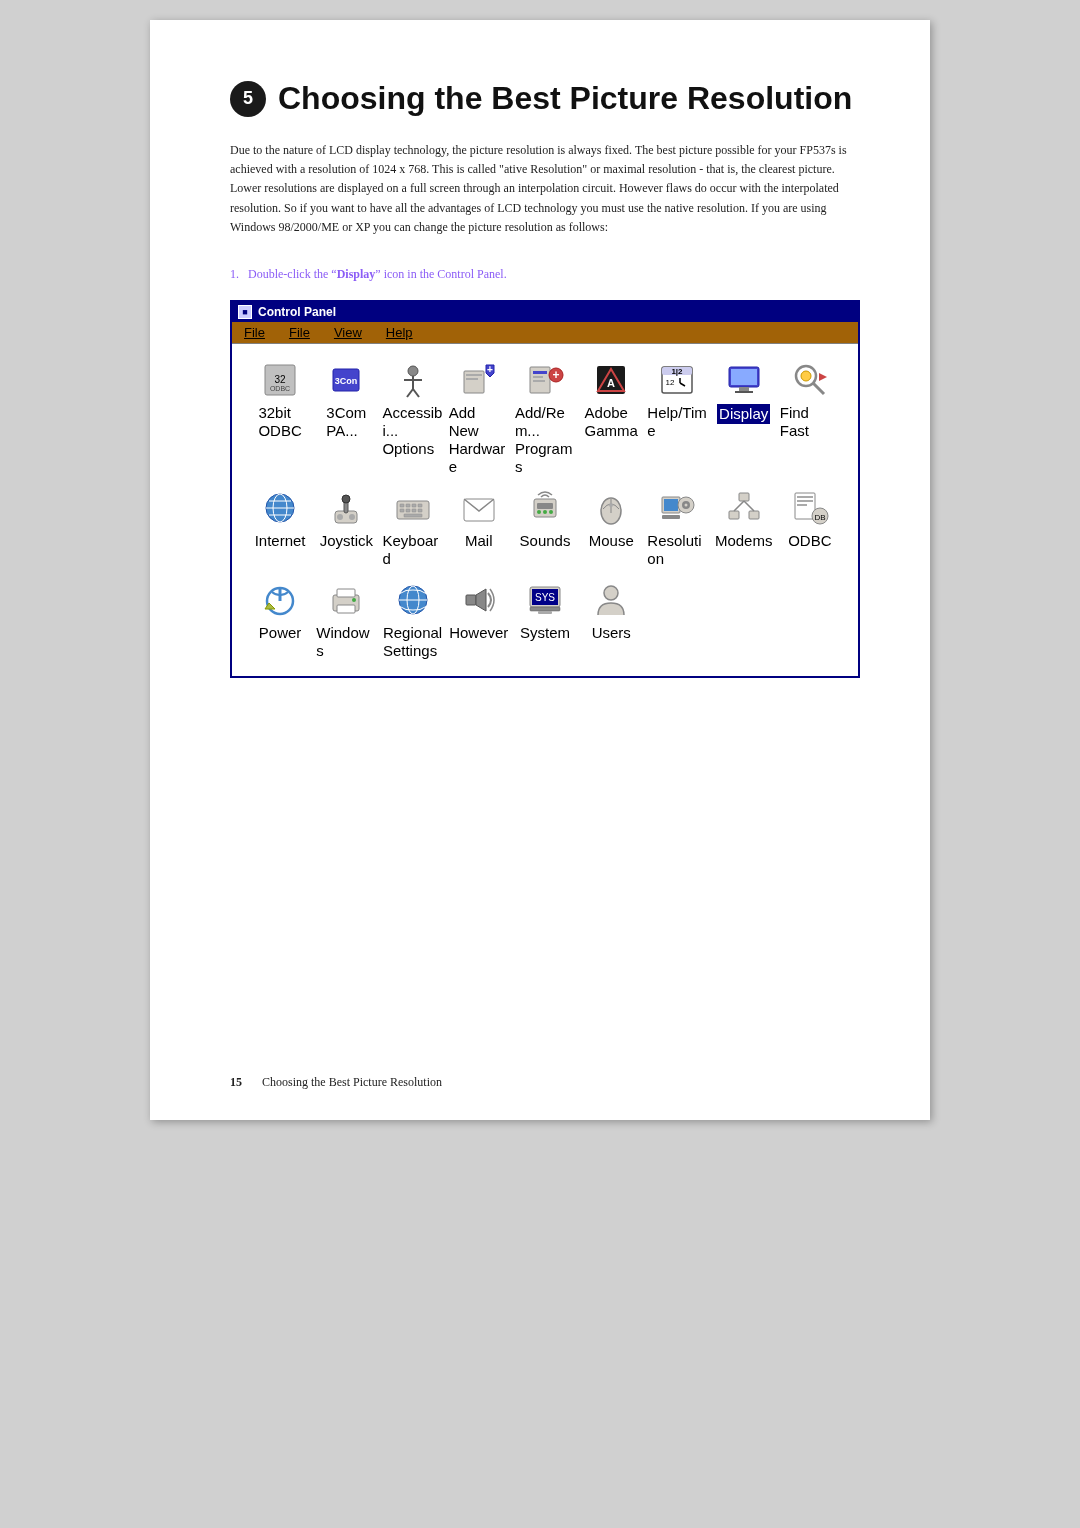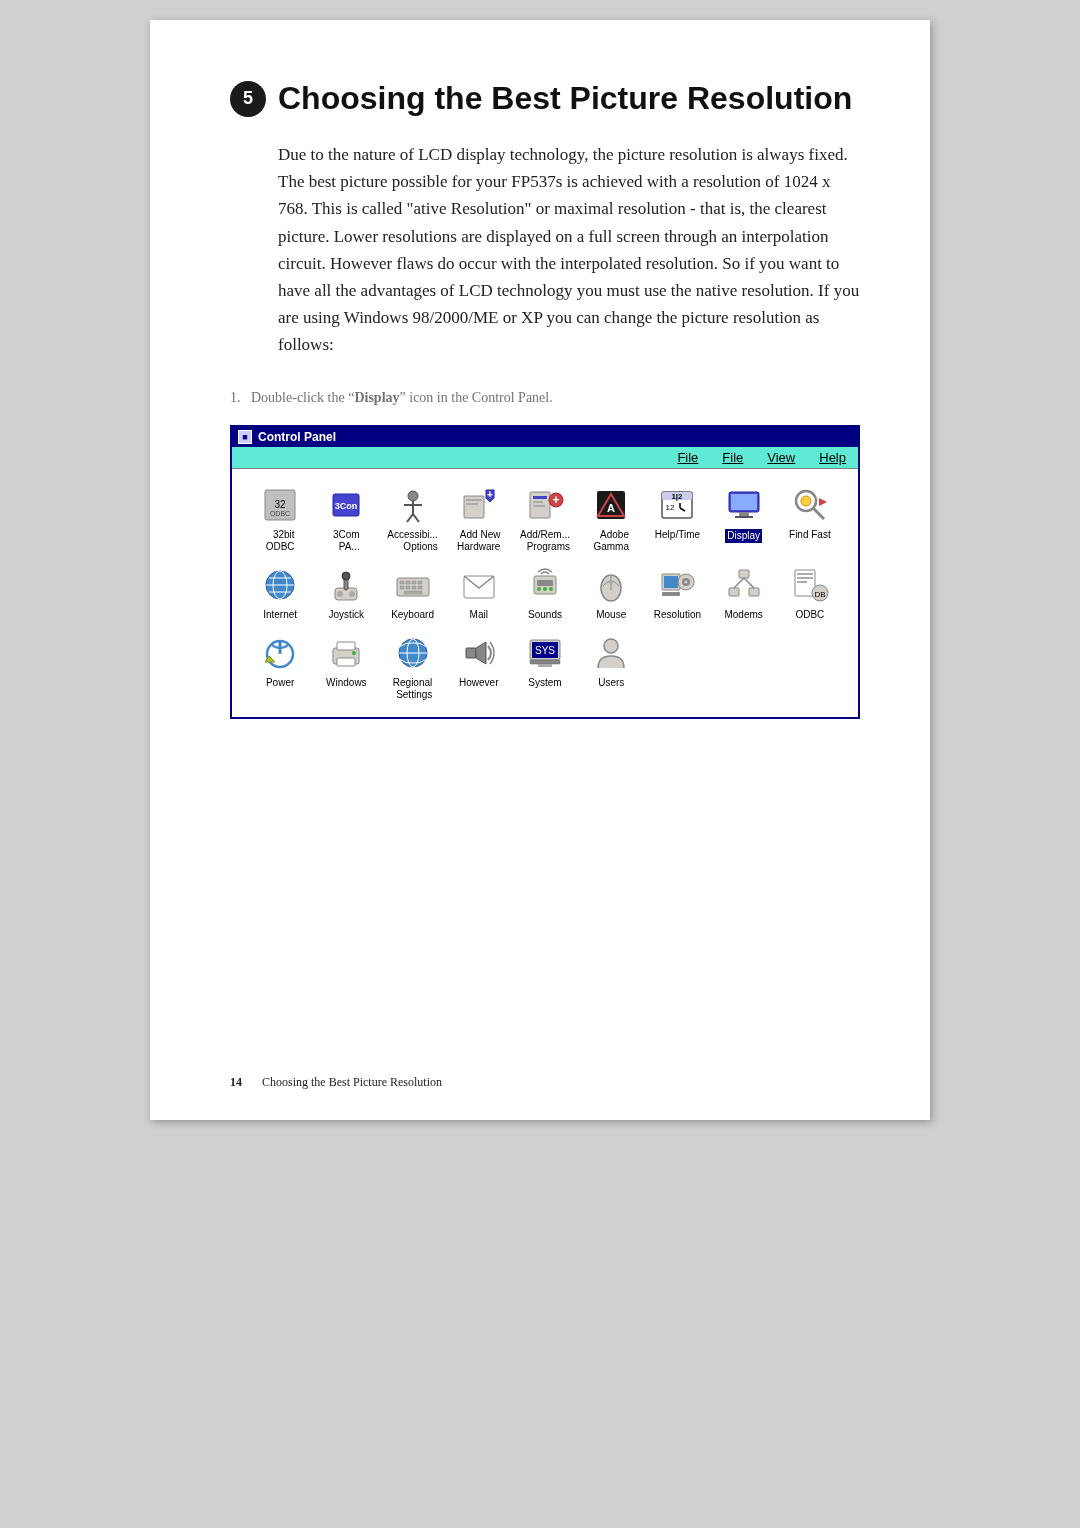--- a/index.html
+++ b/index.html
@@ -46,31 +46,30 @@
     }
 
     .page-title {
       font-size: 32px;
       font-weight: bold;
       font-family: Arial, Helvetica, sans-serif;
       color: #111;
     }
 
     .intro-text {
-      font-size: 17px;
+      font-size: 12px;
       line-height: 1.6;
       color: #222;
       margin-bottom: 28px;
-      margin-left: 48px;
     }
 
     .step {
-      font-size: 14px;
+      font-size: 12px;
       line-height: 1.6;
-      color: #737373;
+      color: #8b5cf6;
       margin-bottom: 16px;
     }
 
     .bold { font-weight: bold; }
 
     
     .control-panel-window {
       border: 2px solid #000080;
       margin: 12px 0 24px 0;
       font-family: 'Arial', sans-serif;
@@ -96,28 +95,27 @@
       display: inline-block;
       font-size: 9px;
       display: flex;
       align-items: center;
       justify-content: center;
       color: #000080;
       font-weight: bold;
     }
 
     .window-menubar {
-      background: #5eead4;
+      background: #a16207;
       border-bottom: 1px solid #808080;
       padding: 2px 8px;
       display: flex;
       gap: 16px;
       font-size: 13px;
       color: #000;
-      justify-content: flex-end;
     }
 
     .menu-item {
       cursor: default;
       padding: 1px 4px;
       text-decoration: underline;
     }
 
     .window-content {
       background: #ffffff;
@@ -141,22 +139,22 @@
       height: 40px;
       display: flex;
       align-items: center;
       justify-content: center;
       font-size: 28px;
       margin-bottom: 4px;
       position: relative;
     }
 
     .cp-label {
-      font-size: 10px;
-      text-align: right;
+      font-size: 15px;
+      text-align: left;
       color: #000;
       line-height: 1.2;
       word-break: break-word;
     }
 
     .cp-label.highlight {
       background: #000080;
       color: white;
       padding: 1px 2px;
     }
@@ -528,17 +526,17 @@
             </svg>
         </div>
         <div class="cp-label">Users</div>
       </div>
 
     </div>
   </div>
 
 
   <div class="page-footer">
-    <span class="footer-pagenum">14</span>
+    <span class="footer-pagenum">15</span>
     <span class="footer-title">Choosing the Best Picture Resolution</span>
   </div>
 
 </div>
 
 </body></html>

